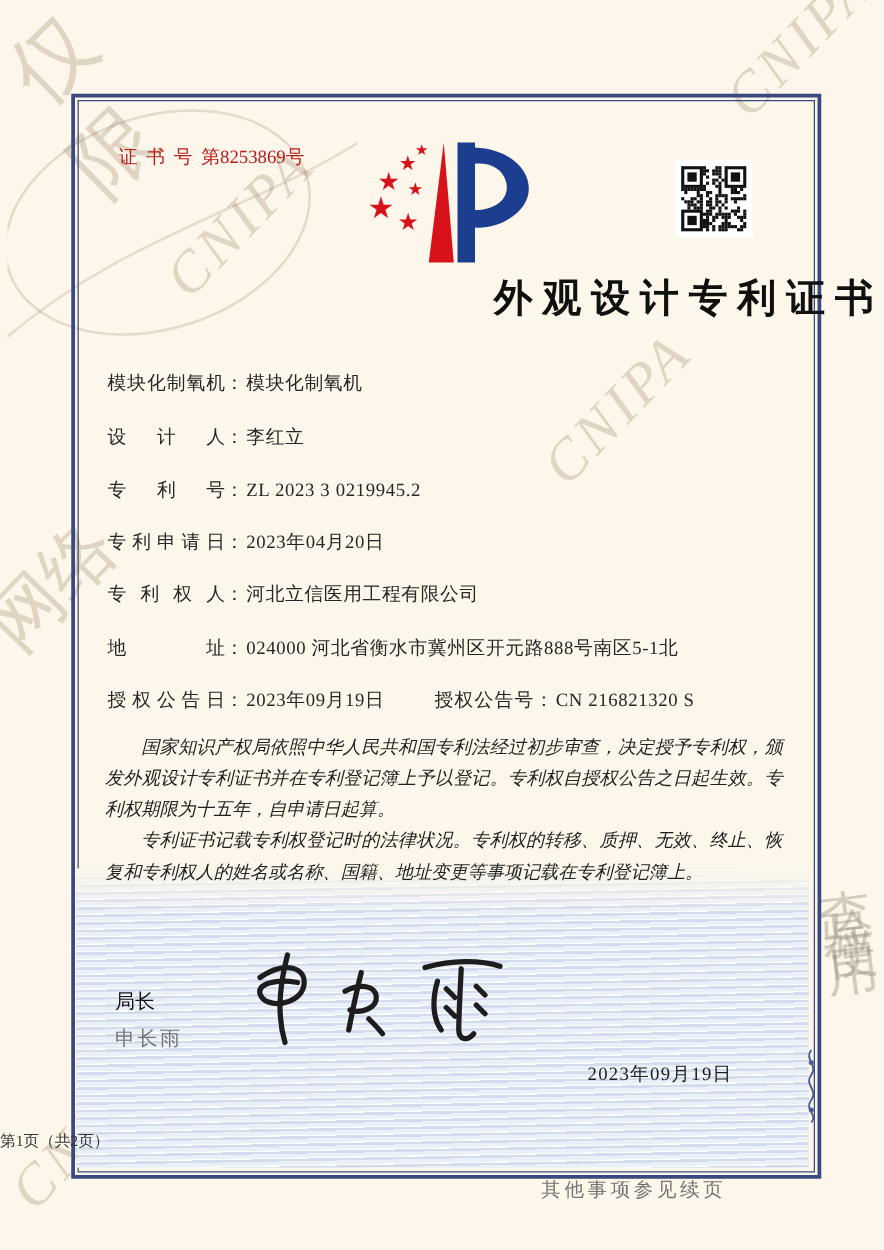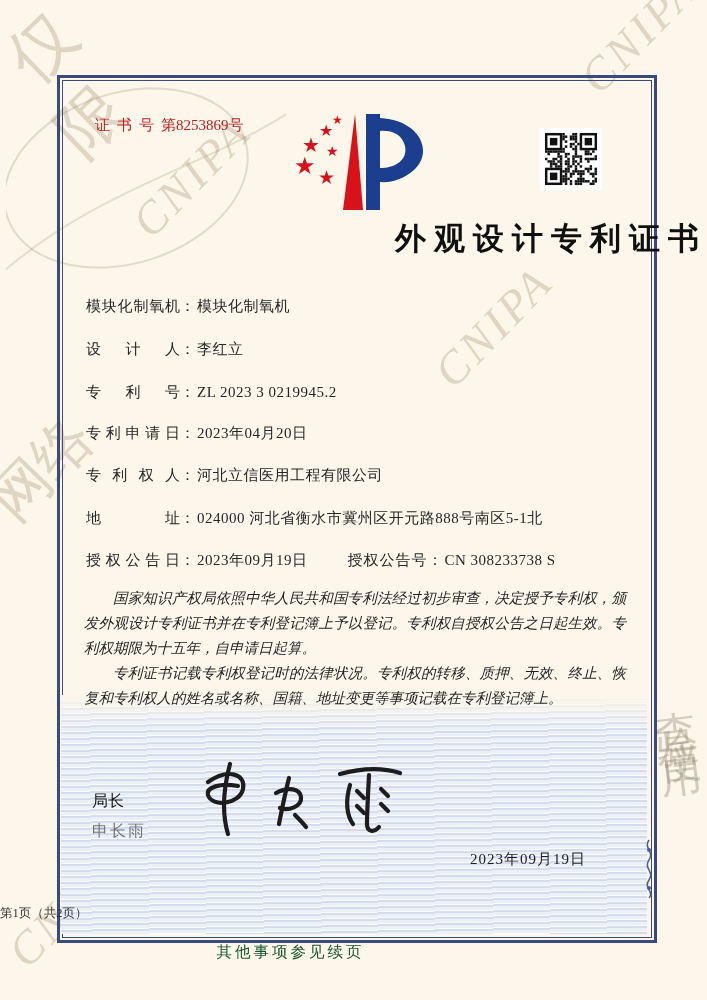--- a/index.html
+++ b/index.html
@@ -53,22 +53,22 @@
 
   .paras{position:absolute;left:84px;top:586px;width:542px;font-size:14.5px;line-height:1.72;
          font-style:italic;text-align:justify;color:#1f1f1f;}
   .paras p{margin:0;text-indent:2em;}
 
   .sig-title{position:absolute;left:92px;top:791px;font-size:16px;color:#111;}
   .sig-name{position:absolute;left:92px;top:821px;font-size:16px;color:#737373;letter-spacing:2px;}
   .sig-script{position:absolute;left:192px;top:758px;}
   .issue-date{position:absolute;left:470px;top:850px;font-size:15px;color:#1c1c1c;letter-spacing:1px;}
   .page-num{position:absolute;left:0;top:905px;width:707px;text-align:left;font-size:12.5px;color:#333;}
-  .cont-note{position:absolute;left:0;top:942px;width:581px;text-align:center;
-             font-size:15.5px;letter-spacing:3px;color:#14532d;}
+  .cont-note{position:absolute;left:0;top:942px;width:581px;text-align:right;
+             font-size:15.5px;letter-spacing:3px;color:#737373;}
 </style>
 </head>
 <body>
 
 <div class="page">
 
   <div class="wm wm-a">仅</div>
   <div class="wm wm-b">限</div>
   <div class="wm wm-c">CNIPA</div>
   <div class="wm wm-d">CNIPA</div>
@@ -282,21 +282,21 @@
     <div class="frow r3">
       <span class="flabel">专利申请日</span><span class="fcolon">：</span><span class="fvalue">2023年04月20日</span>
     </div>
     <div class="frow r4">
       <span class="flabel">专利权人</span><span class="fcolon">：</span><span class="fvalue">河北立信医用工程有限公司</span>
     </div>
     <div class="frow r5">
       <span class="flabel">地址</span><span class="fcolon">：</span><span class="fvalue">024000 河北省衡水市冀州区开元路888号南区5-1北</span>
     </div>
     <div class="frow r6">
-      <span class="flabel">授权公告日</span><span class="fcolon">：</span><span class="fvalue">2023年09月19日</span><span class="flabel2">授权公告号</span><span class="fcolon">：</span><span class="fvalue">CN 308233738 S</span>
+      <span class="flabel">授权公告日</span><span class="fcolon">：</span><span class="fvalue">2023年09月19日</span><span class="flabel2">授权公告号</span><span class="fcolon">：</span><span class="fvalue">CN 216821320 S</span>
     </div>
 
     <div class="paras">
       <p>国家知识产权局依照中华人民共和国专利法经过初步审查，决定授予专利权，颁发外观设计专利证书并在专利登记簿上予以登记。专利权自授权公告之日起生效。专利权期限为十五年，自申请日起算。</p>
       <p>专利证书记载专利权登记时的法律状况。专利权的转移、质押、无效、终止、恢复和专利权人的姓名或名称、国籍、地址变更等事项记载在专利登记簿上。</p>
     </div>
 
     <div class="sig-title">局长</div>
     <div class="sig-name">申长雨</div>
     <svg class="sig-script" width="215" height="82" viewBox="0 0 215 82">

